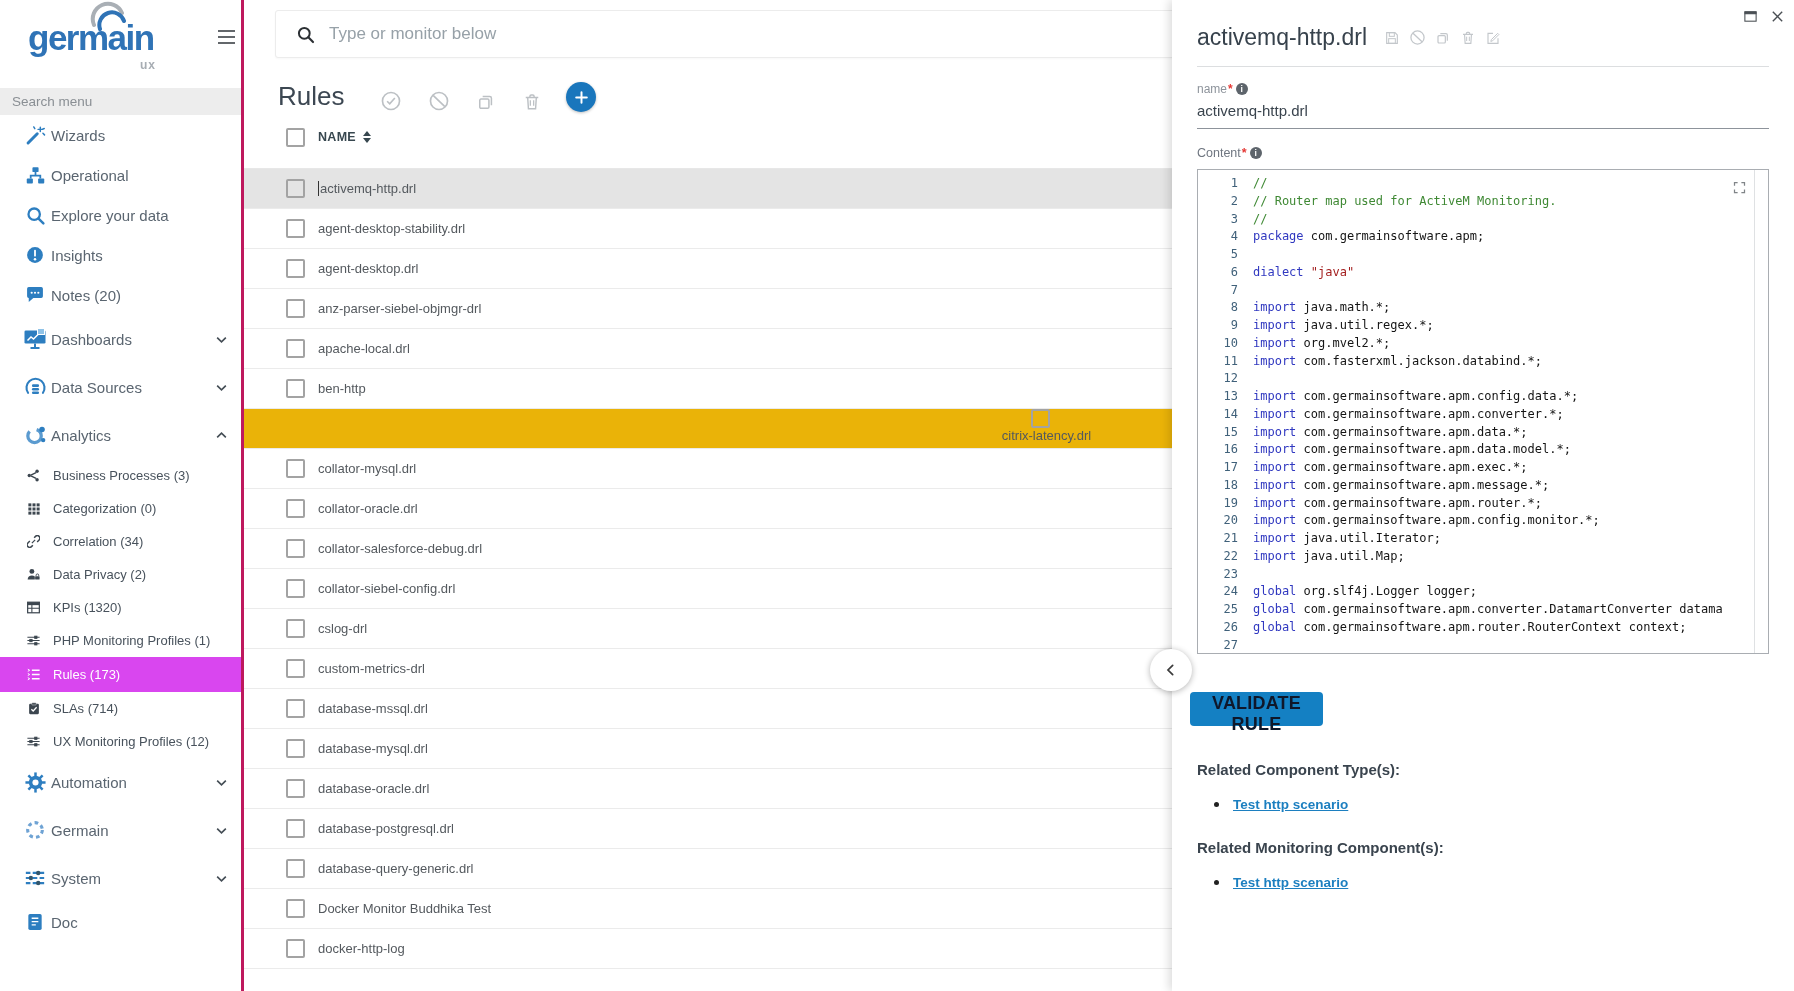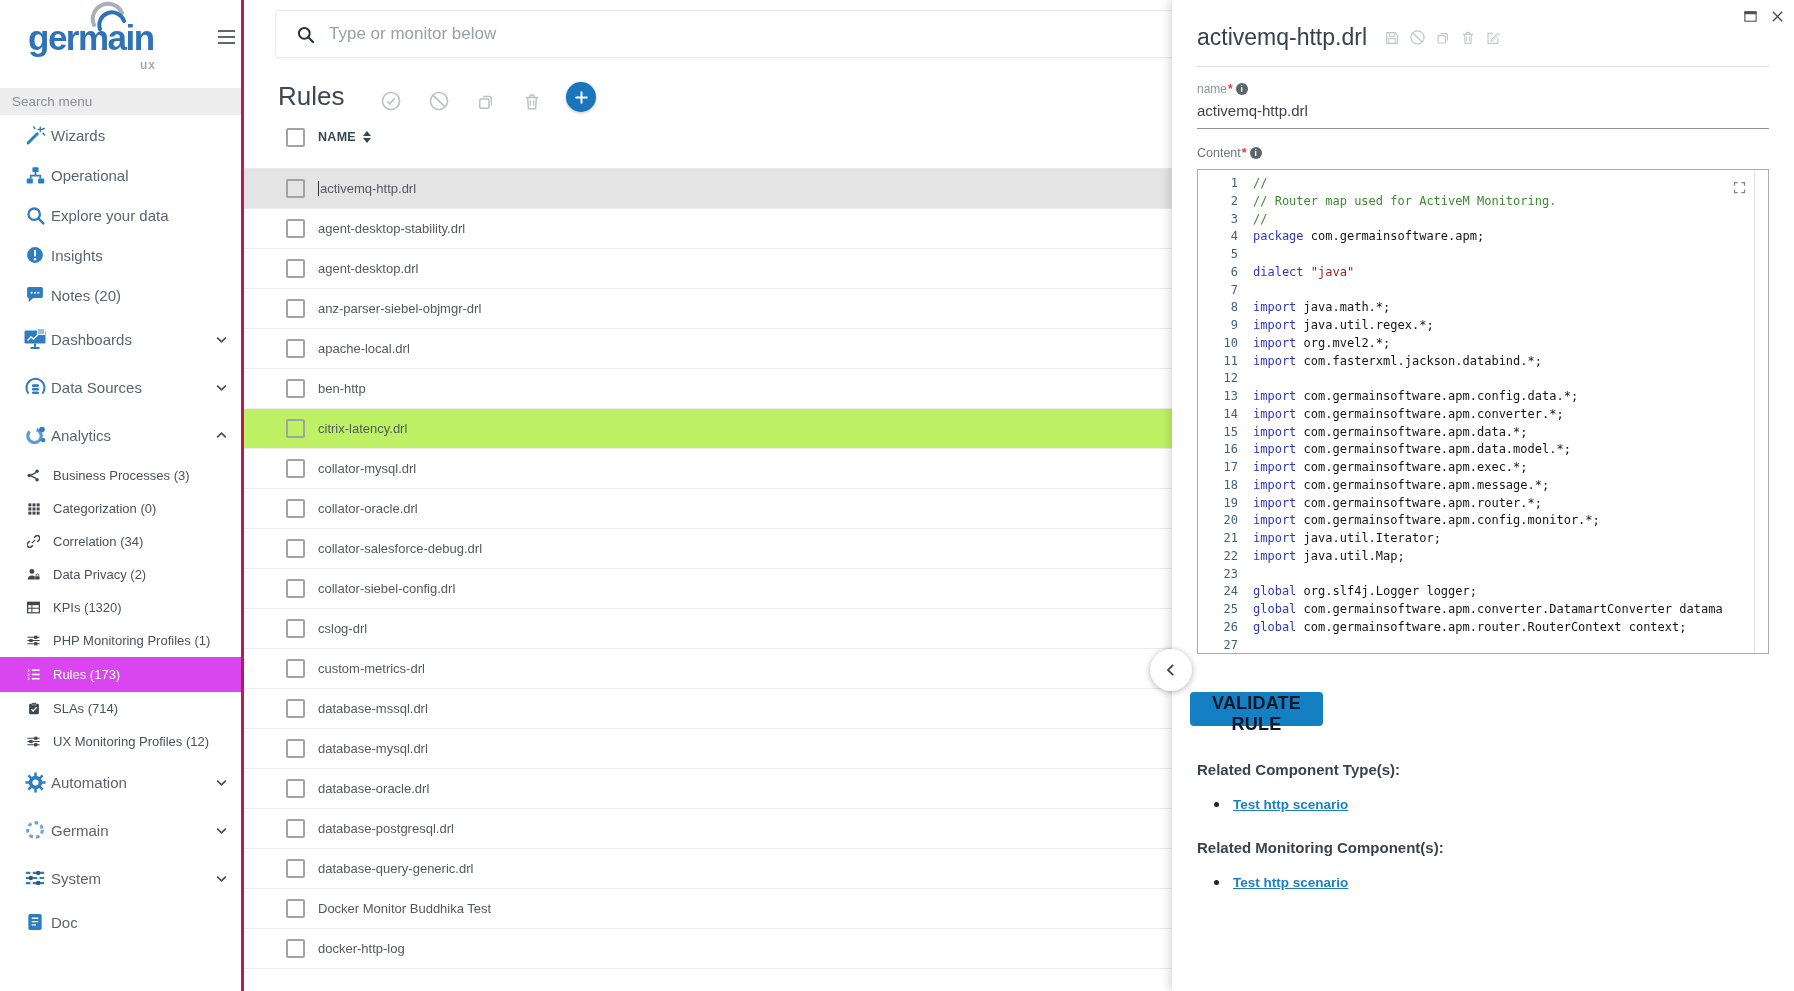--- a/index.html
+++ b/index.html
@@ -50,21 +50,21 @@
   .cb{width:15px;height:15px;border:2px solid #a3a3a3;border-radius:2px;background:transparent;flex:none;}
   .thead .col-name{margin-left:13px;font-size:12.5px;font-weight:bold;color:#37474f;letter-spacing:.3px;}
   .sort{margin-left:7px;display:flex;flex-direction:column;gap:2px;}
   .sort i{display:block;width:0;height:0;border-left:4px solid transparent;border-right:4px solid transparent;}
   .sort .up{border-bottom:5px solid #37474f;}
   .sort .dn{border-top:5px solid #37474f;}
   .rows{position:absolute;left:0;top:168px;right:0;border-top:1px solid #e7e7e7;}
   .row{height:39px;display:flex;align-items:center;padding-left:44px;
        border-bottom:1px solid #ebebeb;background:#fff;cursor:pointer;}
   .row.selected{background:#e4e4e4;}
-  .row.hover{background:#bef264;}
+  .row.hover{background:#eab308;flex-direction:column;}
   .row .nm{margin-left:13px;font-size:13px;color:#54595e;}
   .caret{width:1px;height:15px;background:#333;margin-left:13px;margin-right:-12px;}
 
   
   .panel{position:absolute;left:1172px;top:0;width:622px;height:100%;background:#fff;
          box-shadow:-3px 0 9px rgba(0,0,0,.14);z-index:3;}
   .win-icons{position:absolute;top:9px;right:9px;display:flex;gap:12px;color:#4a4f54;}
   .win-icons span{cursor:pointer;}
   .p-title-row{display:flex;align-items:center;margin:24px 25px 0;}
   .p-title{font-size:23px;color:#37424c;}

